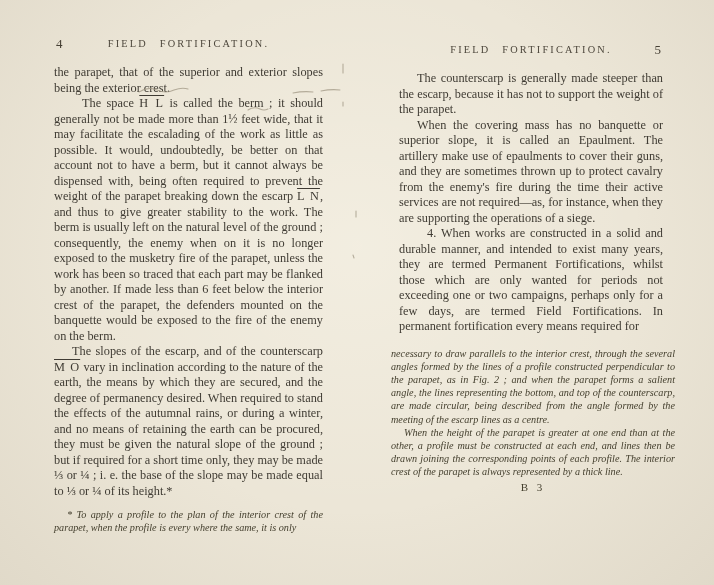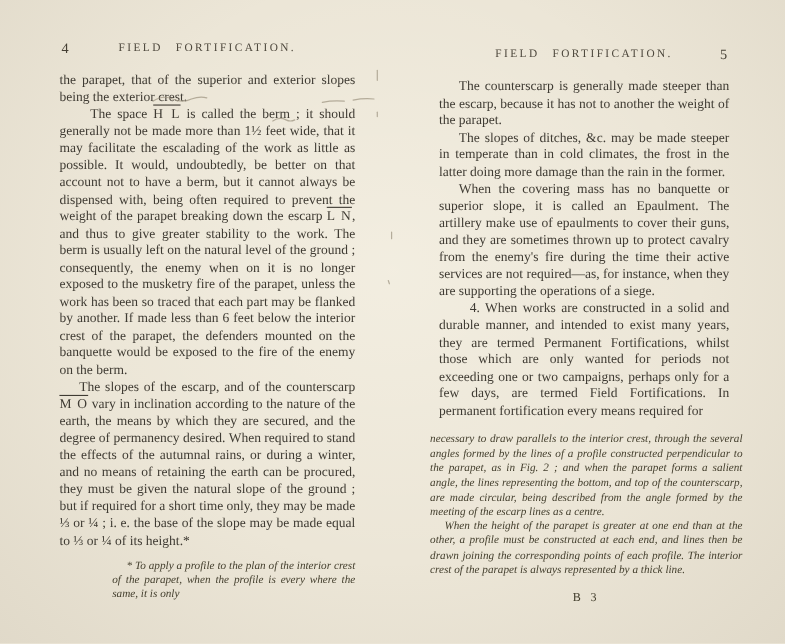--- a/index.html
+++ b/index.html
@@ -28,26 +28,26 @@
 
   .body-text { font-size:12.3px; line-height:15.5px; text-align:justify; color:#3f3b33; }
   .body-text p { margin:0; }
   p.cont { text-indent:0; }
   p.ind  { text-indent:18px; }
   p.ind2 { text-indent:28px; }
 
   .s-i  { }
   .s-ov { text-decoration:overline; letter-spacing:1px;font-family:Liberation Serif, serif; }
 
-  .footnote { margin-top:9px; font-size:10.2px; line-height:13.2px; text-align:justify; color:#45402f;margin-left:48px; }
+  .footnote { margin-top:9px; font-size:10.2px; line-height:13.2px; text-align:justify; color:#45402f; }
   .footnote p { margin:0;font-style:italic; }
   .fn-ind { text-indent:13px; }
   #right-page .footnote { width:284px; margin-left:-8px; margin-top:12px; }
 
-  .signature { text-align:center; font-size:11px; letter-spacing:3px; margin-top:12px; color:#45402f; }
+  .signature { text-align:center; font-size:11px; letter-spacing:3px; margin-top:2px; color:#45402f; }
 
   .pencil-layer { position:absolute; left:0; top:0; pointer-events:none; }
 </style>
 </head>
 <body>
 
 <div class="vignette"></div>
 
 <div class="page" id="left-page">
   <div class="page-header">
@@ -63,22 +63,21 @@
     <p class="fn-ind"><span>* To apply a profile to the plan of the interior crest of the parapet, when the profile is every where the same, it is only</span></p>
   </div>
 </div>
 
 <div class="page" id="right-page">
   <div class="page-header">
     <span class="running-head">FIELD FORTIFICATION.</span>
     <span class="page-num">5</span>
   </div>
   <div class="body-text">
-    <p class="ind"><span>The counterscarp is generally made steeper than the escarp, because it has not to another the weight of the parapet.</span></p>
-    <p class="ind"><span>The slopes of ditches, &amp;c. may be made steeper in temperate than in cold climates, the frost in the latter doing more damage than the rain in the former.</span></p>
+    <p class="ind"><span>The counterscarp is generally made steeper than the escarp, because it has not to support the weight of the parapet.</span></p>
     <p class="ind"><span>When the covering mass has no banquette or superior slope, it is called an </span><span class="s-i">Epaulment.</span><span>  The artillery make use of epaulments to cover their guns, and they are sometimes thrown up to protect cavalry from the enemy's fire during the time their active services are not required—as, for instance, when they are supporting the operations of a siege.</span></p>
     <p class="ind2"><span>4. When works are constructed in a solid and durable manner, and intended to exist many years, they are termed </span><span class="s-i">Permanent Fortifications,</span><span> whilst those which are only wanted for periods not exceeding one or two campaigns, perhaps only for a few days, are termed </span><span class="s-i">Field Fortifications.</span><span>  In permanent fortification every means required for</span></p>
   </div>
   <div class="footnote">
     <p><span>necessary to draw parallels to the interior crest, through the several angles formed by the lines of a profile constructed perpendicular to the parapet, as in Fig. 2 ; and when the parapet forms a salient angle, the lines representing the bottom, and top of the counterscarp, are made circular, being described from the angle formed by the meeting of the escarp lines as a centre.</span></p>
     <p class="fn-ind"><span>When the height of the parapet is greater at one end than at the other, a profile must be constructed at each end, and lines then be drawn joining the corresponding points of each profile.  The interior crest of the parapet is always represented by a thick line.</span></p>
     <div class="signature">B 3</div>
   </div>
 </div>
 

